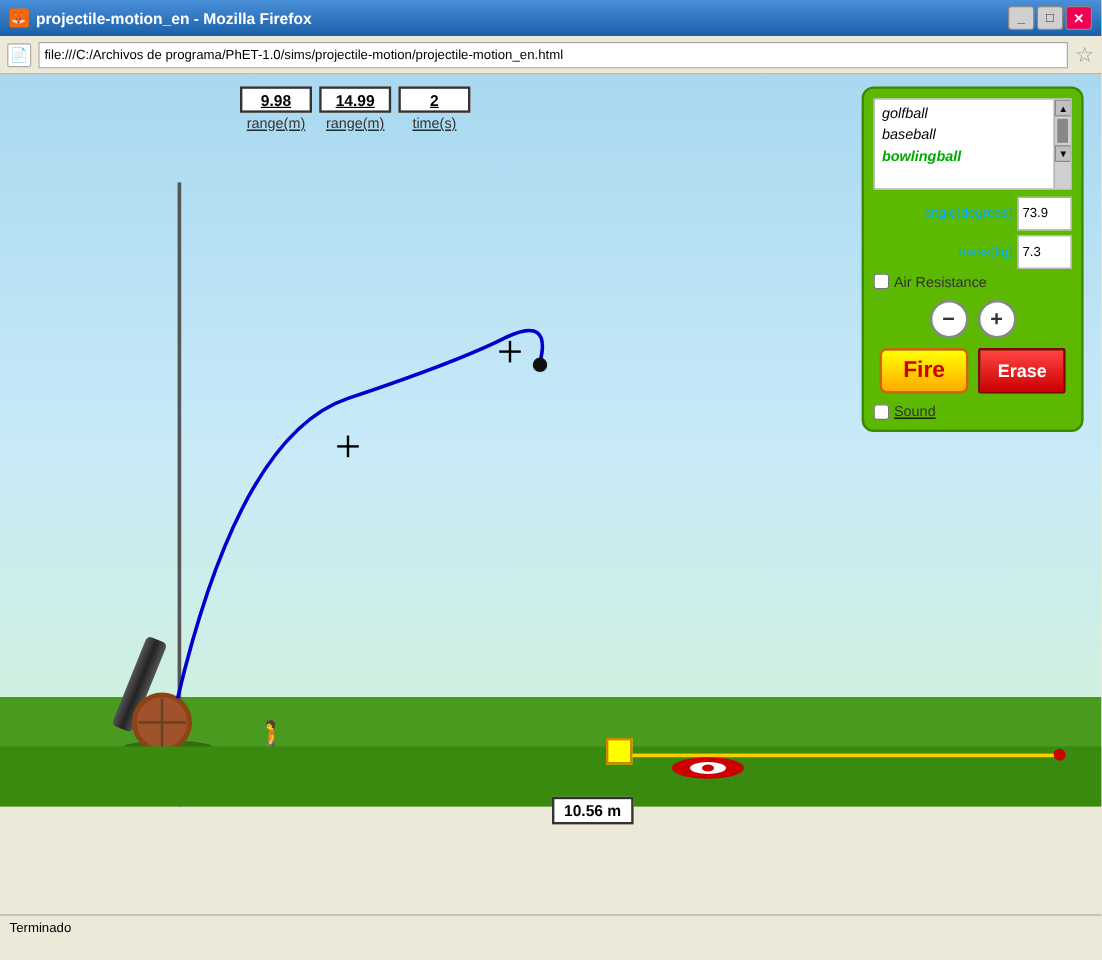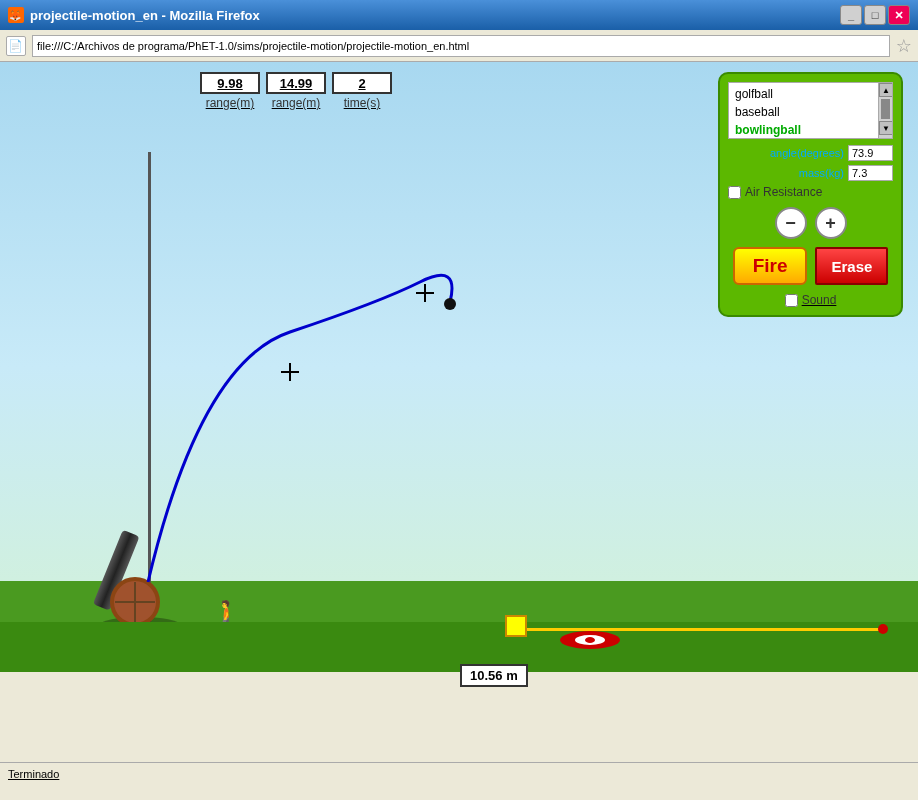--- a/index.html
+++ b/index.html
@@ -100,24 +100,25 @@
       background: #5cb800;
       border: 2px solid #3a8a00;
       border-radius: 10px;
       padding: 8px;
     }
 
     
     .proj-list {
       background: white;
       border: 1px solid #aaa;
-      height: 57px;
+      height: 76px;
       overflow: hidden;
       margin-bottom: 6px;
       position: relative;
+      font-style: italic;
     }
     .proj-list-inner { padding: 2px 0; }
     .proj-item {
       padding: 2px 6px;
       font-size: 12px;
       cursor: pointer;
     }
     .proj-item.selected { color: #00aa00; font-weight: bold; }
     .proj-scrollbar {
       position: absolute;
@@ -151,32 +152,32 @@
       margin-bottom: 4px;
       gap: 4px;
     }
     .param-label {
       font-size: 11px;
       color: #00aaff;
       text-align: right;
     }
     .param-input {
       width: 45px;
-      height: 16px;
+      height: 28px;
       border: 1px solid #aaa;
       font-size: 11px;
       text-align: left;
       padding: 0 3px;
       background: white;
     }
 
     
     .check-row {
       display: flex;
-      align-items: flex-end;
+      align-items: flex-start;
       gap: 4px;
       margin-bottom: 8px;
     }
     .check-row label { font-size: 12px; color: #333; }
 
     
     .zoom-row {
       display: flex;
       justify-content: center;
       gap: 8px;
@@ -223,21 +224,20 @@
       font-weight: bold;
       color: white;
       cursor: pointer;
     }
 
     
     .sound-row {
       display: flex;
       align-items: center;
       gap: 4px;
-      justify-content: center;
       text-decoration: underline;
     }
     .sound-row label { font-size: 12px; color: #333; }
 
     
     .cannon-base {
       position: absolute;
       bottom: 135px;
       left: 100px;
     }
@@ -394,21 +394,20 @@
 
     
     .statusbar {
       height: 22px;
       background: #ece9d8;
       border-top: 1px solid #aaa;
       display: flex;
       align-items: center;
       padding: 0 8px;
       font-size: 11px;
-      text-decoration: underline;
     }
   </style>
 </head>
 <body>
 
 <div class="titlebar">
   <div class="titlebar-left">
     <div class="titlebar-icon">🦊</div>
     <span>projectile-motion_en - Mozilla Firefox</span>
   </div>

